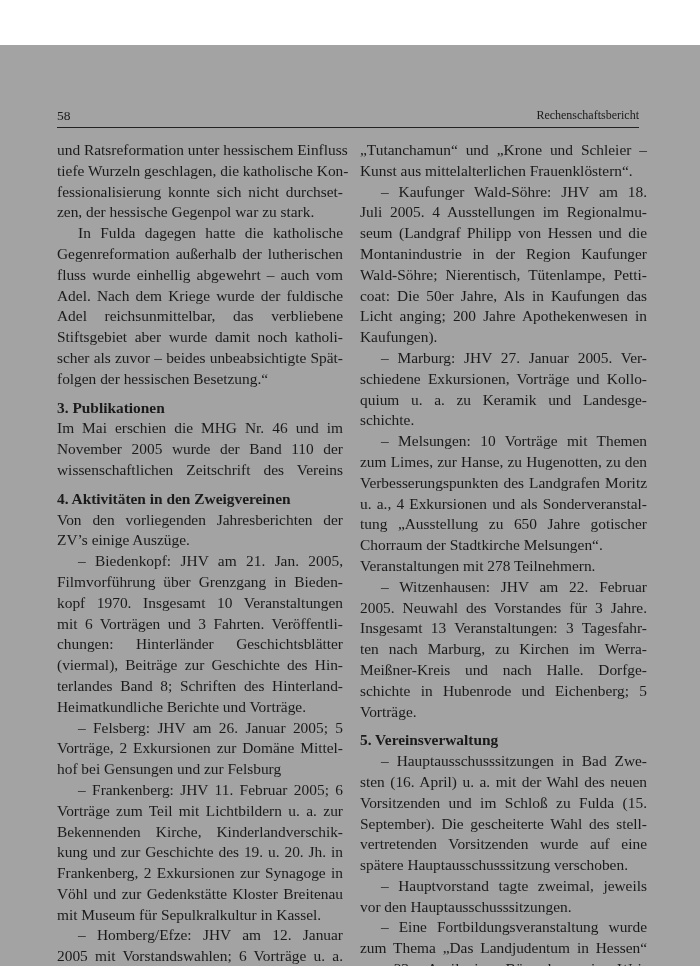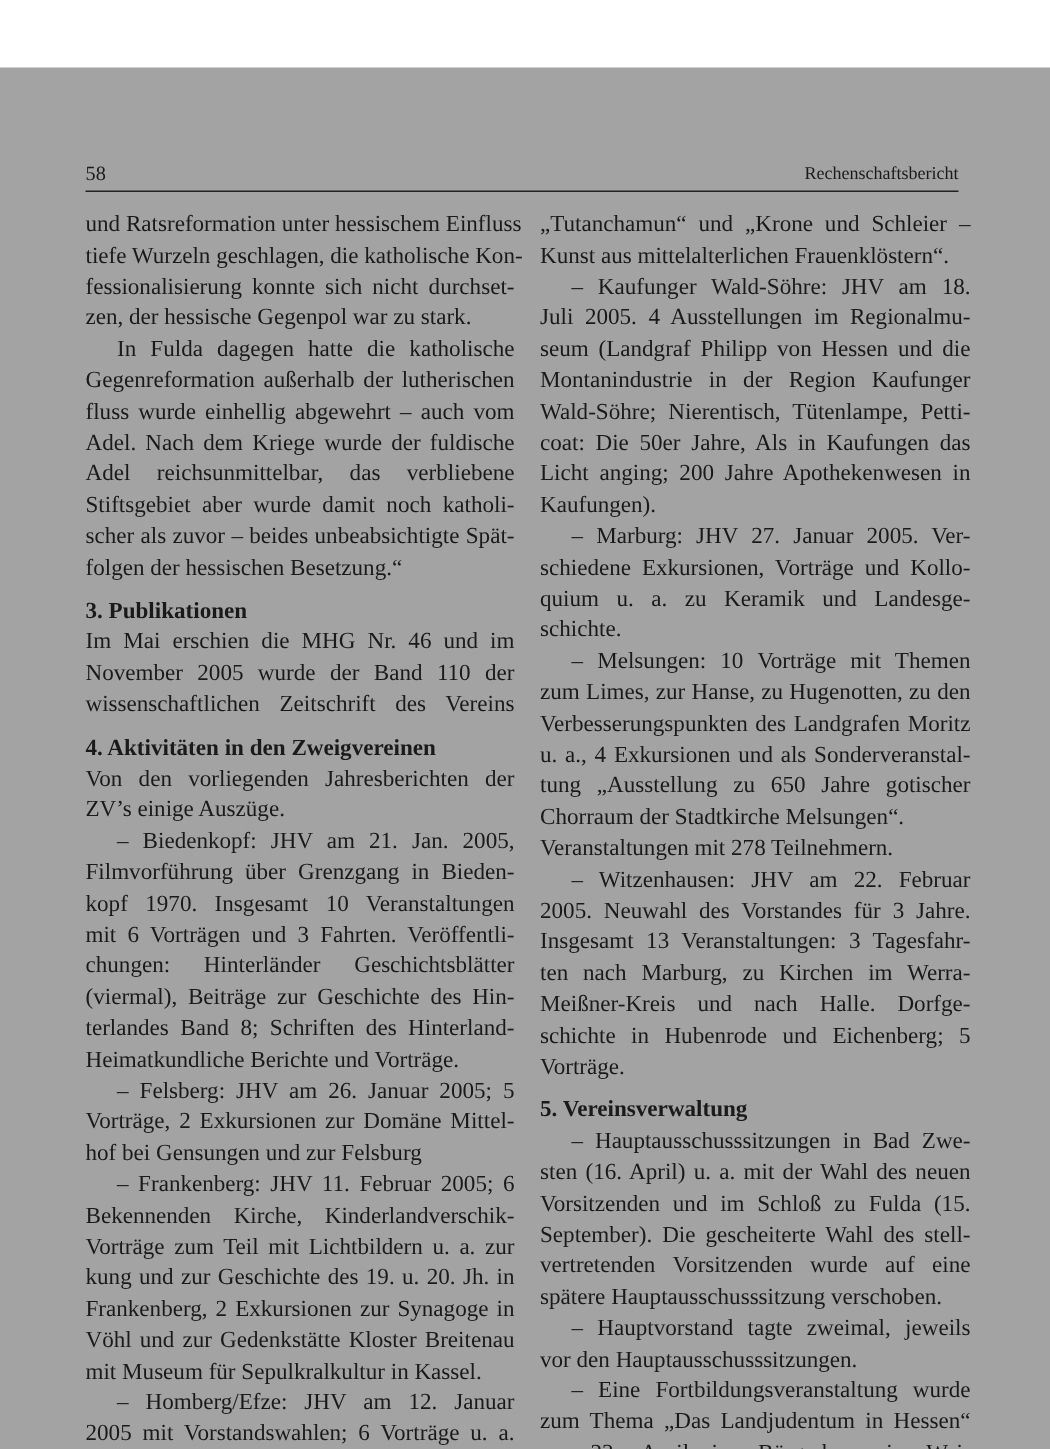--- a/index.html
+++ b/index.html
@@ -62,22 +62,22 @@
       <span class="line">kopf 1970. Insgesamt 10 Veranstaltungen</span>
       <span class="line">mit 6 Vorträgen und 3 Fahrten. Veröffentli-</span>
       <span class="line">chungen: Hinterländer Geschichtsblätter</span>
       <span class="line">(viermal), Beiträge zur Geschichte des Hin-</span>
       <span class="line">terlandes Band 8; Schriften des Hinterland-</span>
       <span class="line last">Heimatkundliche Berichte und Vorträge.</span>
       <span class="line indent">– Felsberg: JHV am 26. Januar 2005; 5</span>
       <span class="line">Vorträge, 2 Exkursionen zur Domäne Mittel-</span>
       <span class="line last">hof bei Gensungen und zur Felsburg</span>
       <span class="line indent">– Frankenberg: JHV 11. Februar 2005; 6</span>
+      <span class="line">Vorträge zum Teil mit Lichtbildern u. a. zur</span>
       <span class="line">Bekennenden Kirche, Kinderlandverschik-</span>
-      <span class="line">Vorträge zum Teil mit Lichtbildern u. a. zur</span>
       <span class="line">kung und zur Geschichte des 19. u. 20. Jh. in</span>
       <span class="line">Frankenberg, 2 Exkursionen zur Synagoge in</span>
       <span class="line">Vöhl und zur Gedenkstätte Kloster Breitenau</span>
       <span class="line last">mit Museum für Sepulkralkultur in Kassel.</span>
       <span class="line indent">– Homberg/Efze: JHV am 12. Januar</span>
       <span class="line">2005 mit Vorstandswahlen; 6 Vorträge u. a.</span>
     </div>
   <div class="col col-right" id="col-right">
       <span class="line">„Tutanchamun“ und „Krone und Schleier –</span>
       <span class="line last">Kunst aus mittelalterlichen Frauenklöstern“.</span>

